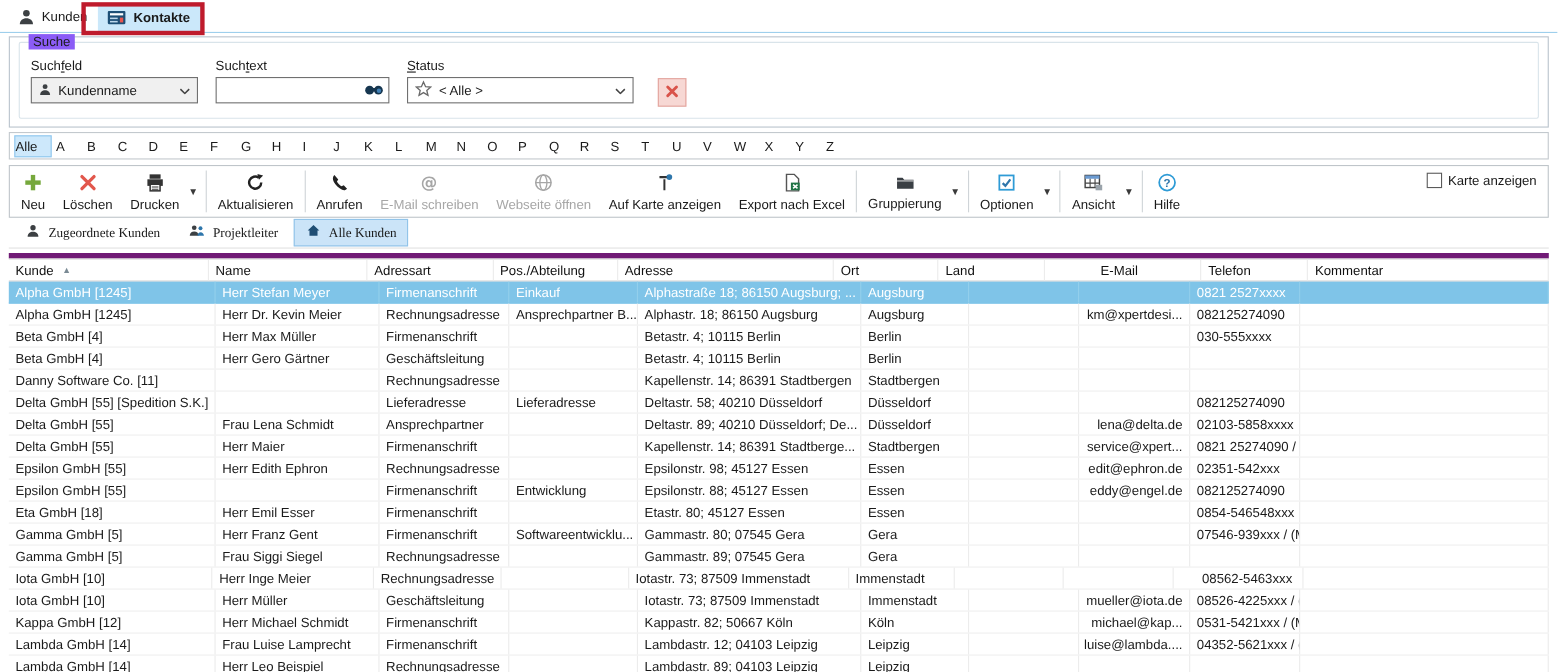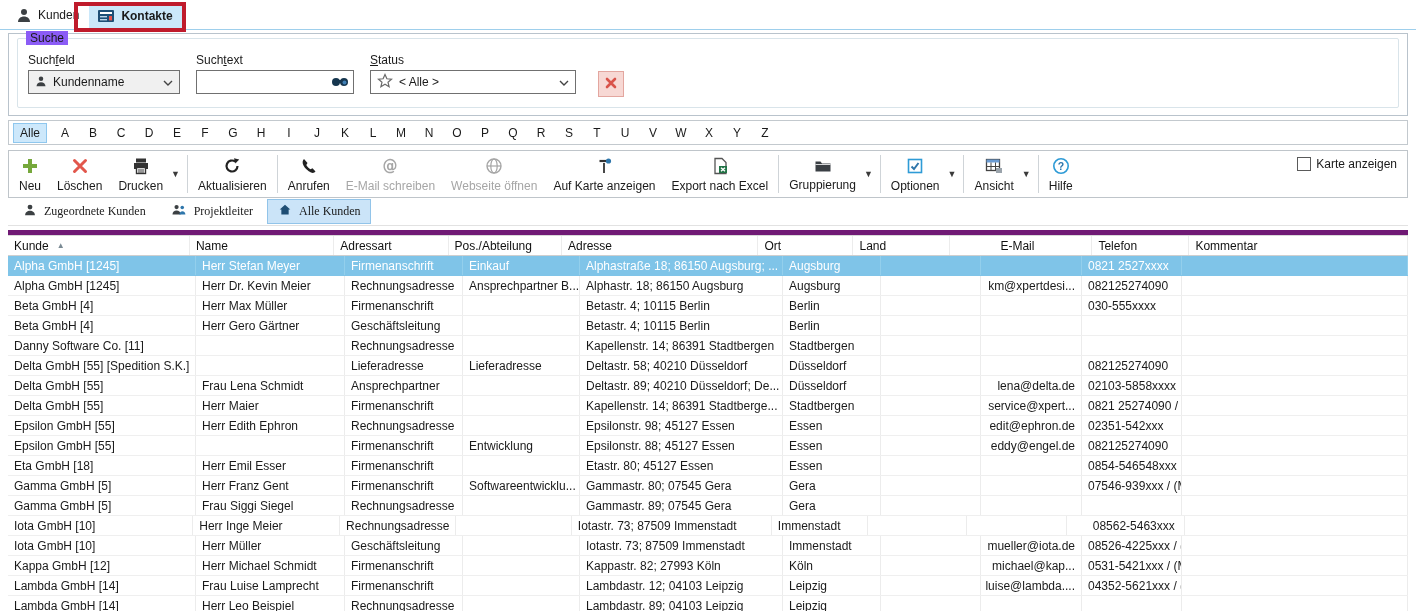--- a/index.html
+++ b/index.html
@@ -22,21 +22,21 @@
   .combo { display:flex; align-items:center; gap:6px; border:1px solid #707070; background:#f0f0f0; height:24px; padding:0 6px; }
   .combo.white { background:#fff; }
   .combo .val { flex:1; }
   .combo .chev { margin-left:auto; }
   .textbox { display:flex; align-items:center; border:1px solid #707070; background:#fff; height:24px; width:158px; padding:0 4px; }
   .textbox input { border:none; outline:none; flex:1; font:inherit; min-width:0; background:transparent; }
   .clear-btn { width:26px; height:26px; border:1px solid #e3a69f; background:#f7d8d4; display:flex; align-items:center; justify-content:center; margin-top:18px; margin-left:6px; cursor:default; }
 
   
   .alpha-bar { margin:4px 8px 0 8px; border:1px solid #c3c9ce; height:25px; display:flex; align-items:center; padding:0 4px; }
-  .alpha-item { min-width:28px; text-align:center; padding:2px 0; cursor:default; }
+  .alpha-item { min-width:28px; padding:2px 0; cursor:default; }
   .alpha-item.all { min-width:34px; background:#cde8fb; border:1px solid #8fc7ee; margin-right:4px; }
 
   
   .toolbar-wrap { margin:5px 8px 0 8px; }
   .btn-row { border:1px solid #bfc5ca; height:48px; display:flex; align-items:stretch; position:relative; padding:0 2px; }
   .tb-btn { display:flex; flex-direction:column; align-items:center; justify-content:center; gap:2px; padding:3px 8px 2px 8px; cursor:default; white-space:nowrap; }
   .tb-btn .lbl { line-height:12px; }
   .tb-btn.disabled .lbl { color:#a6a6a6; }
   .tb-group { display:flex; align-items:stretch; }
   .tb-sep { width:1px; background:#cfd4d8; margin:4px 2px; }
@@ -547,21 +547,21 @@
       <div class="td" style="width: 100px;"></div>
       <div class="td right" style="width: 101px;">mueller@iota.de</div>
       <div class="td" style="width: 100px;">08526-4225xxx / (M) 0162-4526xx</div>
       <div class="td" style="width: 226px;"></div>
     </div>
     <div class="tr">
       <div class="td" style="width: 188px;">Kappa GmbH [12]</div>
       <div class="td" style="width: 149px;">Herr Michael Schmidt</div>
       <div class="td" style="width: 118px;">Firmenanschrift</div>
       <div class="td" style="width: 117px;"></div>
-      <div class="td" style="width: 203px;">Kappastr. 82; 27993 Köln</div>
+      <div class="td" style="width: 203px;">Kappastr. 82; 50667 Köln</div>
       <div class="td" style="width: 98px;">Köln</div>
       <div class="td" style="width: 100px;"></div>
       <div class="td right" style="width: 101px;">michael@kap...</div>
       <div class="td" style="width: 100px;">0531-5421xxx / (M) 0172-222xxxx</div>
       <div class="td" style="width: 226px;"></div>
     </div>
     <div class="tr">
       <div class="td" style="width: 188px;">Lambda GmbH [14]</div>
       <div class="td" style="width: 149px;">Frau Luise Lamprecht</div>
       <div class="td" style="width: 118px;">Firmenanschrift</div>

